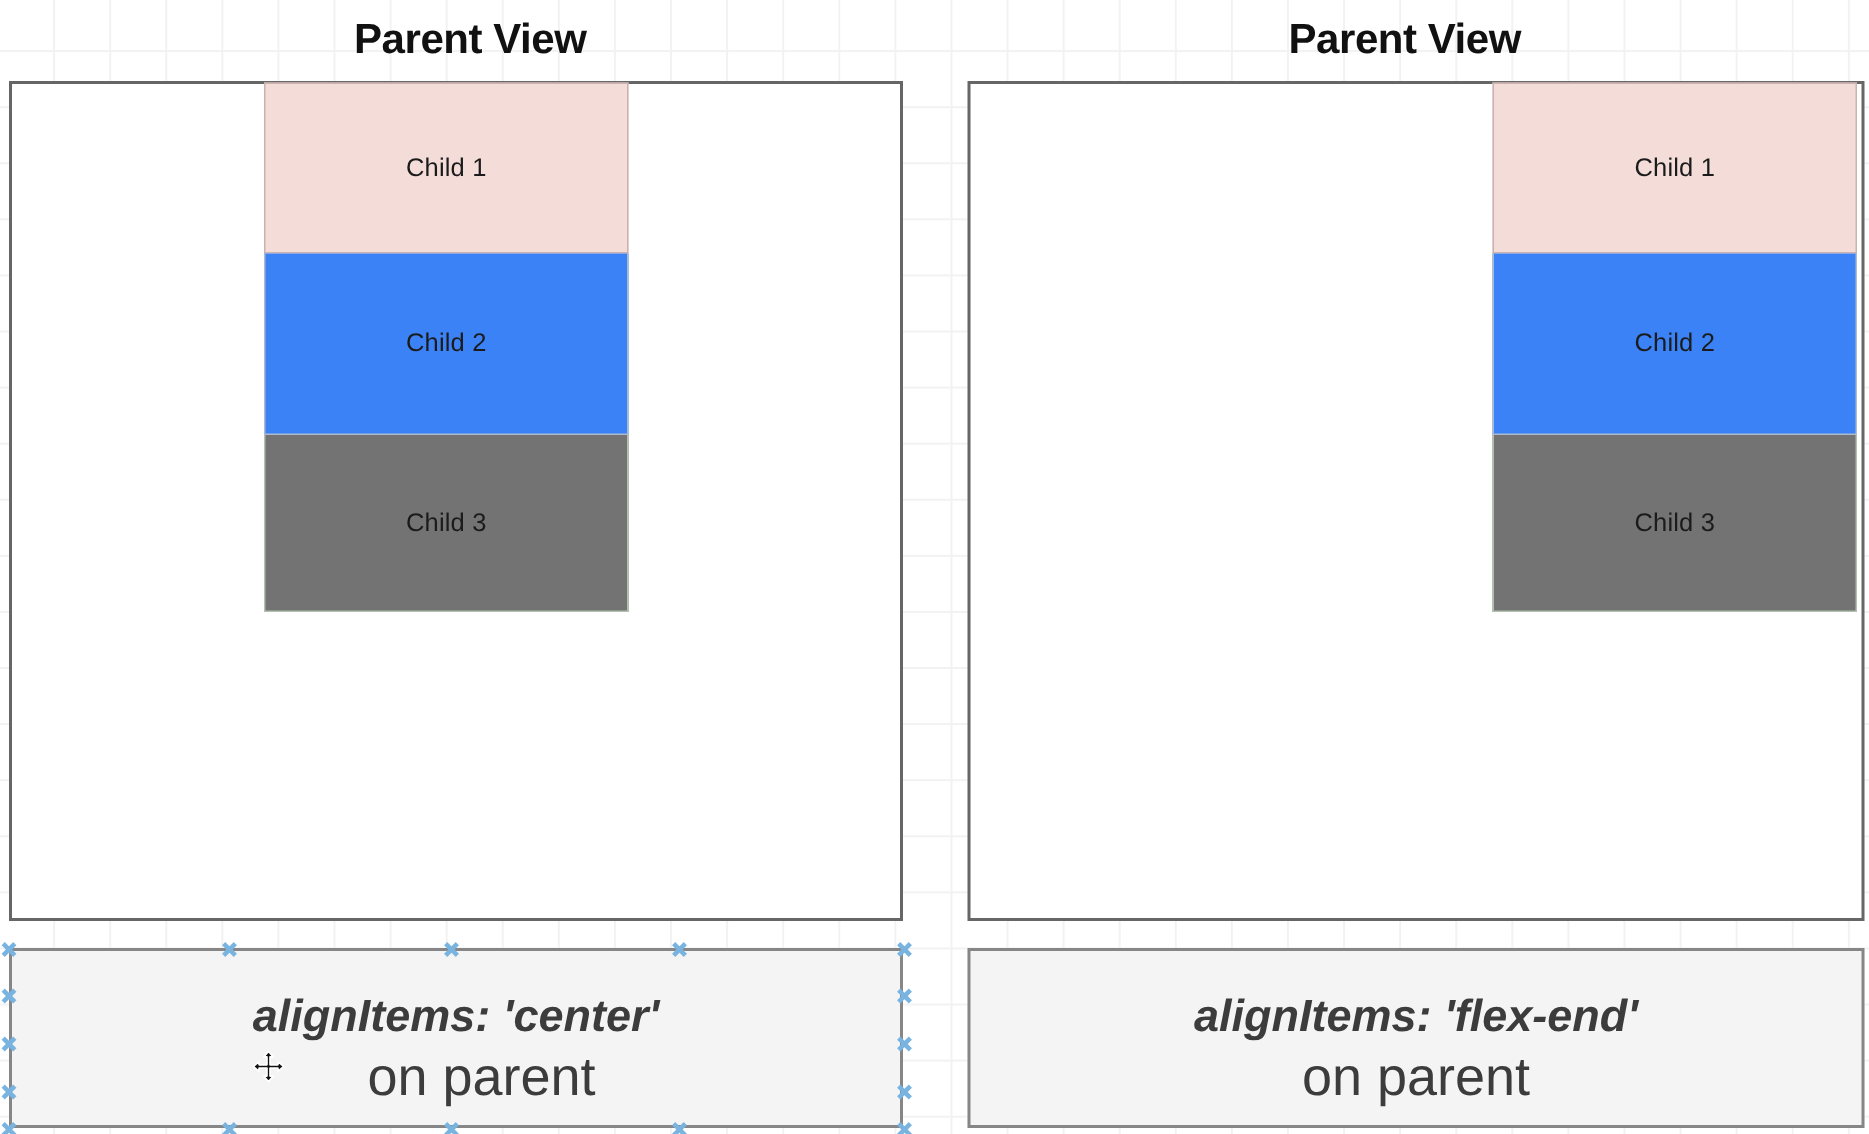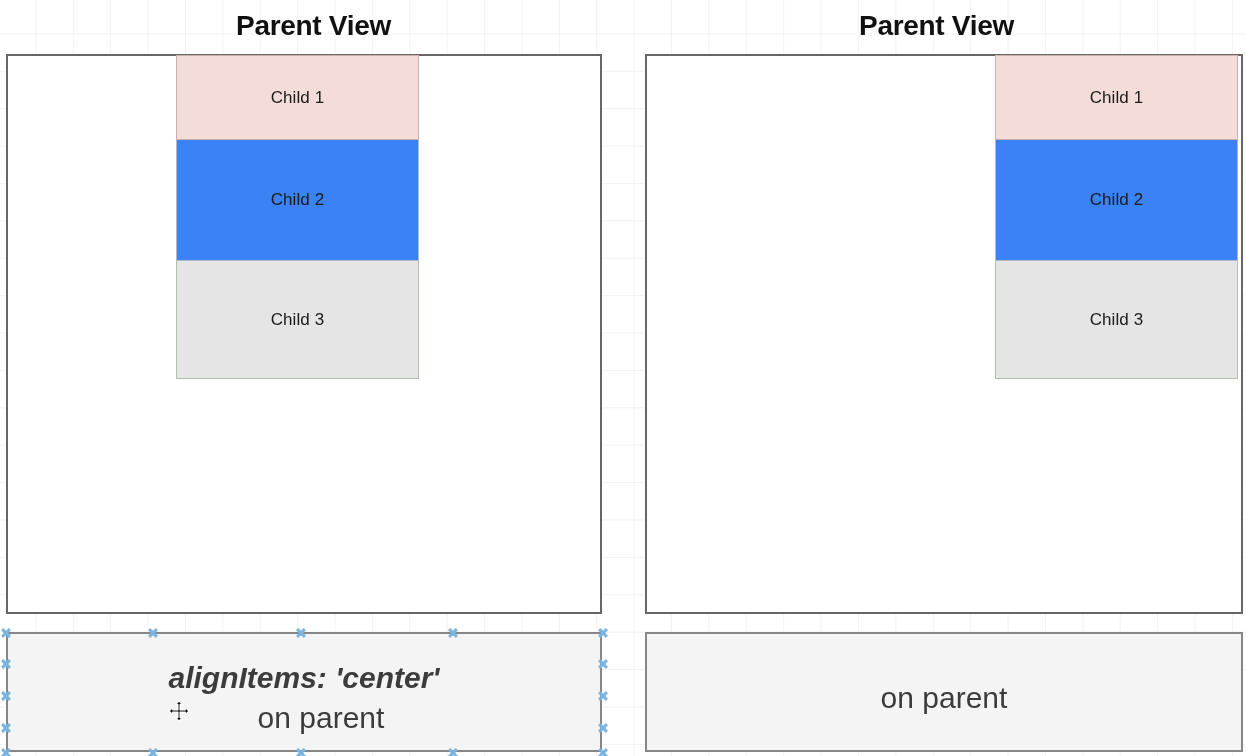--- a/index.html
+++ b/index.html
@@ -80,23 +80,23 @@
   .child {
     box-sizing: border-box;
     width: 100%;
     display: flex;
     align-items: center;
     justify-content: center;
     font-size: 17px;
     color: #1b1b1b;
     letter-spacing: 0.1px;
   }
-  .child-1 { height: 85px; background: #f4dcd8; border: 1px solid #cbb2ae; }
+  .child-1 { height: 114px; background: #f4dcd8; border: 1px solid #cbb2ae; }
   .child-2 { height: 121px; background: #3b82f6; border: 1px solid #aeb9cd; border-top: none; }
-  .child-3 { height: 118px; background: #e5e5e5; border: 1px solid #b2c0b0; border-top: none; }
+  .child-3 { height: 118px; background: #737373; border: 1px solid #b2c0b0; border-top: none; }
 
   
   .caption-box {
     position: absolute;
     top: 632px;
     height: 120px;
     box-sizing: border-box;
     background: #f4f4f4;
     border: 2px solid #868686;
     display: flex;
@@ -110,21 +110,21 @@
 
   .caption-line1 {
     font-size: 30px;
     font-weight: bold;
     font-style: italic;
     color: #3c3c3c;
     line-height: 40px;
     white-space: nowrap;
   }
   .caption-line2 {
-    font-size: 30px;
+    font-size: 36px;
     color: #3c3c3c;
     line-height: 40px;
     white-space: nowrap;
     position: relative;
   }
   #panel-left .caption-line2 { padding-left: 34px; }
 
   
   .handle {
     position: absolute;
@@ -198,20 +198,21 @@
     </div>
     <div class="child child-2">
       <span>Child 2</span>
     </div>
     <div class="child child-3">
       <span>Child 3</span>
     </div>
   </div>
 
   <div class="caption-box">
+    <div class="caption-line1">alignItems: 'flex-end'</div>
     <div class="caption-line2">on parent</div>
   </div>
 </div>
 
 <div id="selection-layer">
     <div class="handle" style="left: 5px; top: 632px;"></div>
     <div class="handle" style="left: 152px; top: 632px;"></div>
     <div class="handle" style="left: 300px; top: 632px;"></div>
     <div class="handle" style="left: 452px; top: 632px;"></div>
     <div class="handle" style="left: 602px; top: 632px;"></div>

